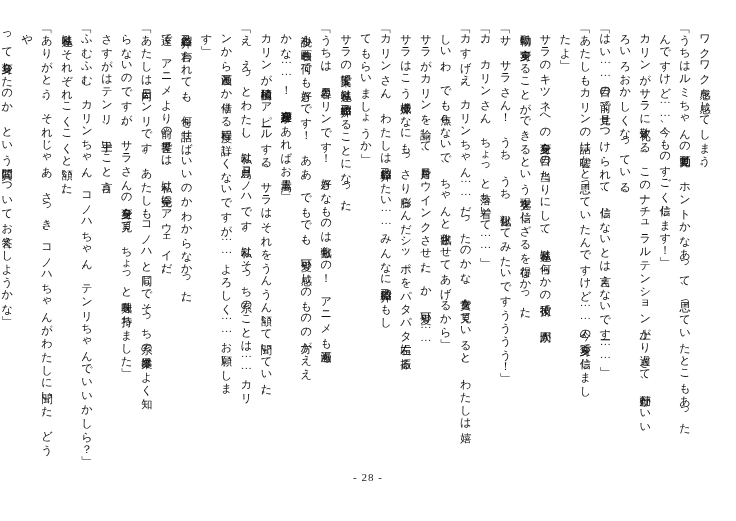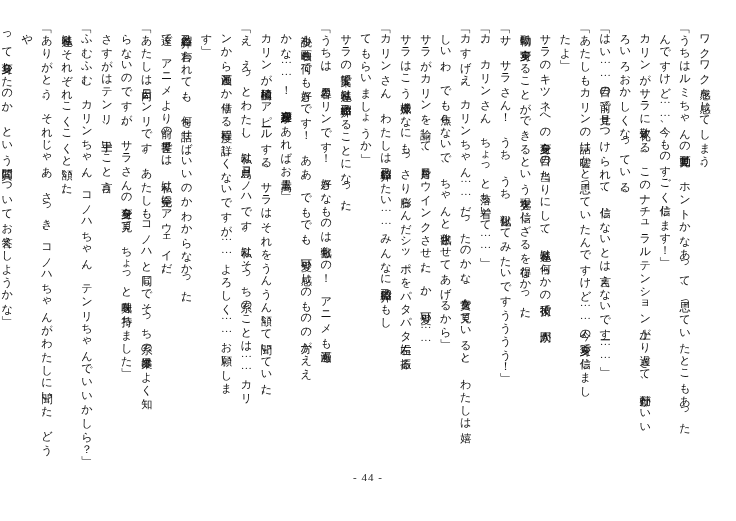--- a/index.html
+++ b/index.html
@@ -48,15 +48,15 @@
     font-family: "Liberation Serif", "DejaVu Serif", serif;
   }
 </style>
 </head>
 <body>
 
 <div id="page" style="background: rgb(255, 255, 255); color: rgb(17, 17, 17);">
 
   <div id="text-block"><p>ワクワク感を感じてしまう。</p><p>「うちはルミちゃんの動画見て、ホントかなあって、思っていたとこもあった</p><p>んですけど……今、ものすごく信じます！」</p><p>カリンがサラに敬礼する。このナチュラルテンション上がり過ぎて、行動がいい</p><p>ろいろおかしくなっている。</p><p>「はい……目の前で見せつけられて、信じないとは言えないですー……」</p><p>「あたしもカリンの話は嘘かと思っていたんですけど……今の変身で信じまし</p><p>たよ」</p><p>サラのキツネへの変身を目の当たりにして、私達は何らかの技術で、人間が</p><p>動物に変身することができるという現実を信じざるを得なかった。</p><p>「サ、サラさん！　うち、うち、獣化してみたいですうううう！」</p><p>「カ、カリンさん、ちょっと落ち着いて……」</p><p>「カすげえ。カリンちゃん……だったのかな、貴女を見ていると、わたしは嬉</p><p>しいわ。でも焦らないで、ちゃんと獣化させてあげるから」</p><p>サラがカリンを諭して、片目をウインクさせた。か、可愛い……</p><p>サラはこう機嫌くなにもっさり膨らんだシッポをパタパタ左右に振る。</p><p>「カリンさん、わたしは自己紹介したい……みんなに自己紹介でもし</p><p>てもらいましょうか」</p><p>サラの提案で私達は自己紹介することになった。</p><p>「うちは、星谷カリンです！　好きなものは獣化もの！　アニメも漫画も</p><p>小説も映画も何でも好きです！　ああ、でもでも、可愛い感じのものの方がええ</p><p>かな……！　変身過程があればお最高！」</p><p>カリンが積極的にアピールする。サラはそれをうんうん頷いて聞いていた。</p><p>「え、えっとわたし、私は月島コノハです。私はそっち系のことは……カリ</p><p>ンから漫画とか借りる程度に詳しくないですが……よろしく……お願いしま</p><p>す」</p><p>自己紹介と言われても、何を話せばいいのかわからなかった。</p><p>達で、アニメより前の世界では、私は完全にアウェイだ。</p><p>「あたしは日向テンリです。あたしもコノハと同じでそっち系の業界はよく知</p><p>らないのですが。サラさんの変身を見て、ちょっと興味を持ちました」</p><p>さすがはテンリ、上手いこと言う。</p><p>「ふむふむ。カリンちゃん、コノハちゃん、テンリちゃんでいいかしら？」</p><p>私達はそれぞれこくこくと頷いた。</p><p>「ありがとう。それじゃあ、さっき、コノハちゃんがわたしに聞いた、どうや</p><p>って変身したのか、という質問についてお答えしようかな」</p></div>
 
-  <div id="page-number">- 44 -</div>
+  <div id="page-number">- 28 -</div>
 
 </div>
 
 </body></html>

